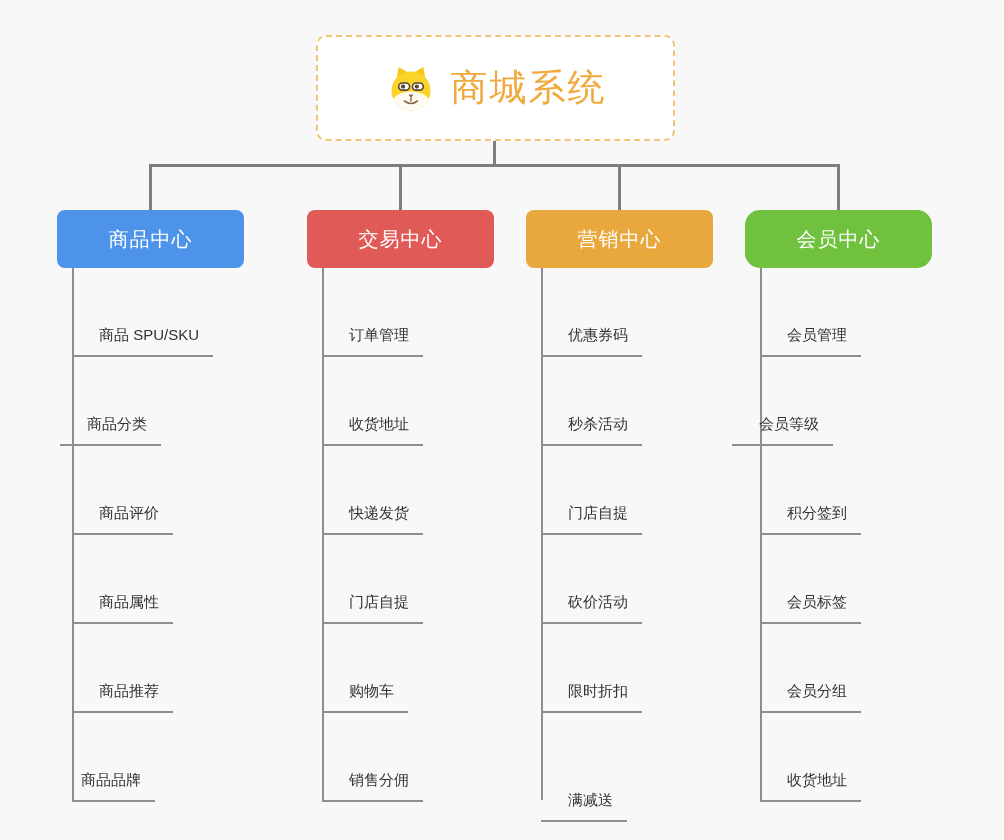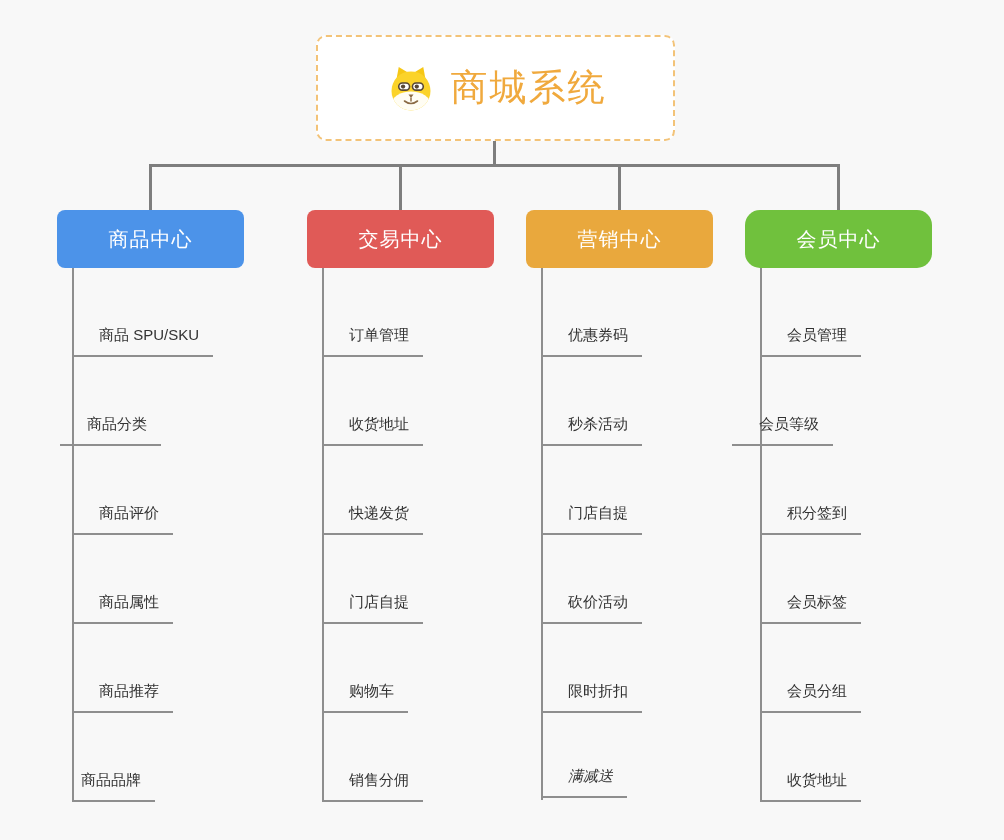--- a/index.html
+++ b/index.html
@@ -109,21 +109,21 @@
       <div class="leaf-item" style="left: 322px; top: 586px;">门店自提</div>
       <div class="leaf-item" style="left: 322px; top: 675px;">购物车</div>
       <div class="leaf-item" style="left: 322px; top: 764px;">销售分佣</div>
       <div class="branch-box" style="left: 526px; background: rgb(233, 168, 61);">营销中心</div>
       <div class="branch-spine" style="left: 541px; top: 268px; height: 532px;"></div>
       <div class="leaf-item" style="left: 541px; top: 319px;">优惠券码</div>
       <div class="leaf-item" style="left: 541px; top: 408px;">秒杀活动</div>
       <div class="leaf-item" style="left: 541px; top: 497px;">门店自提</div>
       <div class="leaf-item" style="left: 541px; top: 586px;">砍价活动</div>
       <div class="leaf-item" style="left: 541px; top: 675px;">限时折扣</div>
-      <div class="leaf-item" style="left: 541px; top: 760px; font-style: italic;">满减送</div>
+      <div class="leaf-item" style="left: 541px; top: 784px;">满减送</div>
       <div class="branch-box" style="left: 745px; background: rgb(112, 193, 61); border-radius: 15px;">会员中心</div>
       <div class="branch-spine" style="left: 760px; top: 268px; height: 532px;"></div>
       <div class="leaf-item" style="left: 760px; top: 319px;">会员管理</div>
       <div class="leaf-item" style="left: 732px; top: 408px;">会员等级</div>
       <div class="leaf-item" style="left: 760px; top: 497px;">积分签到</div>
       <div class="leaf-item" style="left: 760px; top: 586px;">会员标签</div>
       <div class="leaf-item" style="left: 760px; top: 675px;">会员分组</div>
       <div class="leaf-item" style="left: 760px; top: 764px;">收货地址</div>
     </div>
 </div>

